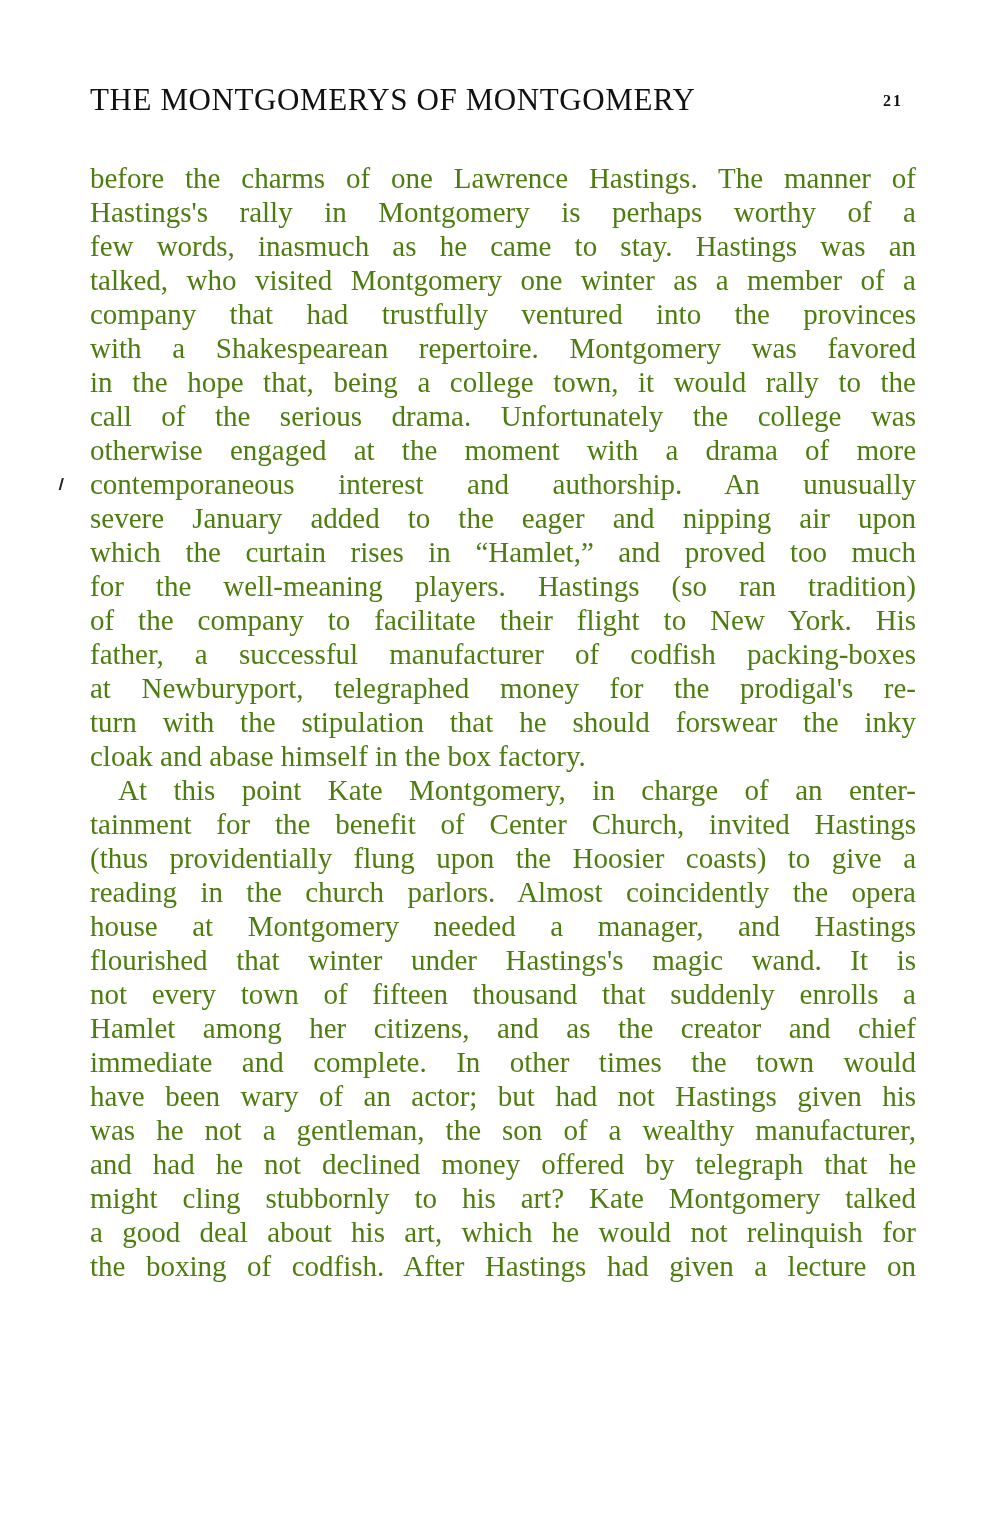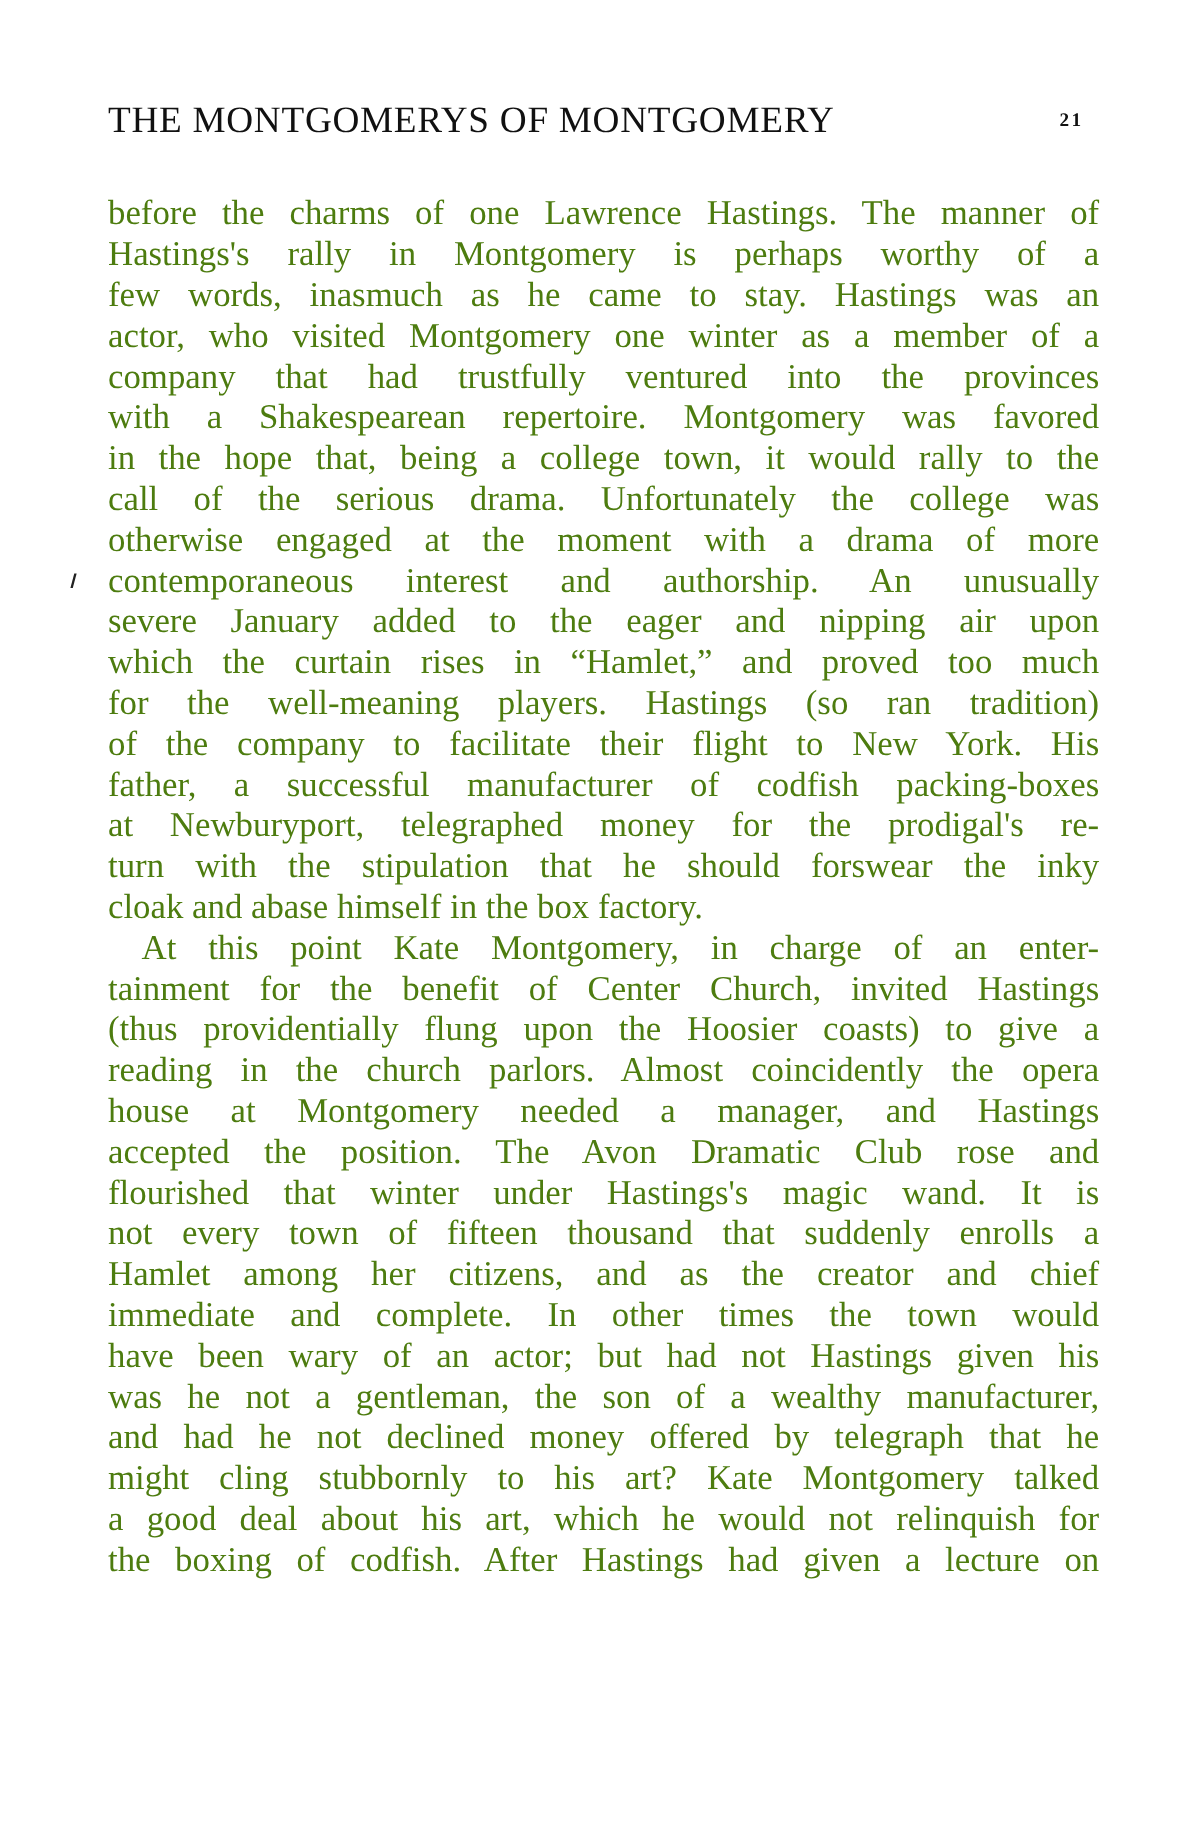--- a/index.html
+++ b/index.html
@@ -47,21 +47,21 @@
     <span class="page-number">21</span>
   </div>
 
   <div class="margin-mark"></div>
 
   <div class="body-text" id="body-text">
       <div>
         <span class="line">before the charms of one Lawrence Hastings. The manner of</span>
         <span class="line">Hastings's rally in Montgomery is perhaps worthy of a</span>
         <span class="line">few words, inasmuch as he came to stay. Hastings was an</span>
-        <span class="line">actor, who visited Montgomery one winter as a member of a</span>
+        <span class="line">talked, who visited Montgomery one winter as a member of a</span>
         <span class="line">company that had trustfully ventured into the provinces</span>
         <span class="line">with a Shakespearean repertoire. Montgomery was favored</span>
         <span class="line">in the hope that, being a college town, it would rally to the</span>
         <span class="line">call of the serious drama. Unfortunately the college was</span>
         <span class="line">otherwise engaged at the moment with a drama of more</span>
         <span class="line">contemporaneous interest and authorship. An unusually</span>
         <span class="line">severe January added to the eager and nipping air upon</span>
         <span class="line">which the curtain rises in “Hamlet,” and proved too much</span>
         <span class="line">for the well-meaning players. Hastings (so ran tradition)</span>
         <span class="line">of the company to facilitate their flight to New York. His</span>
@@ -69,21 +69,20 @@
         <span class="line">at Newburyport, telegraphed money for the prodigal's re-</span>
         <span class="line">turn with the stipulation that he should forswear the inky</span>
         <span class="line last">cloak and abase himself in the box factory.</span>
       </div>
       <div>
         <span class="line indent">At this point Kate Montgomery, in charge of an enter-</span>
         <span class="line">tainment for the benefit of Center Church, invited Hastings</span>
         <span class="line">(thus providentially flung upon the Hoosier coasts) to give a</span>
         <span class="line">reading in the church parlors. Almost coincidently the opera</span>
         <span class="line">house at Montgomery needed a manager, and Hastings</span>
-        <span class="line">accepted the position. The Avon Dramatic Club rose and</span>
         <span class="line">flourished that winter under Hastings's magic wand. It is</span>
         <span class="line">not every town of fifteen thousand that suddenly enrolls a</span>
         <span class="line">Hamlet among her citizens, and as the creator and chief</span>
         <span class="line">immediate and complete. In other times the town would</span>
         <span class="line">have been wary of an actor; but had not Hastings given his</span>
         <span class="line">was he not a gentleman, the son of a wealthy manufacturer,</span>
         <span class="line">and had he not declined money offered by telegraph that he</span>
         <span class="line">might cling stubbornly to his art? Kate Montgomery talked</span>
         <span class="line">a good deal about his art, which he would not relinquish for</span>
         <span class="line">the boxing of codfish. After Hastings had given a lecture on</span>

